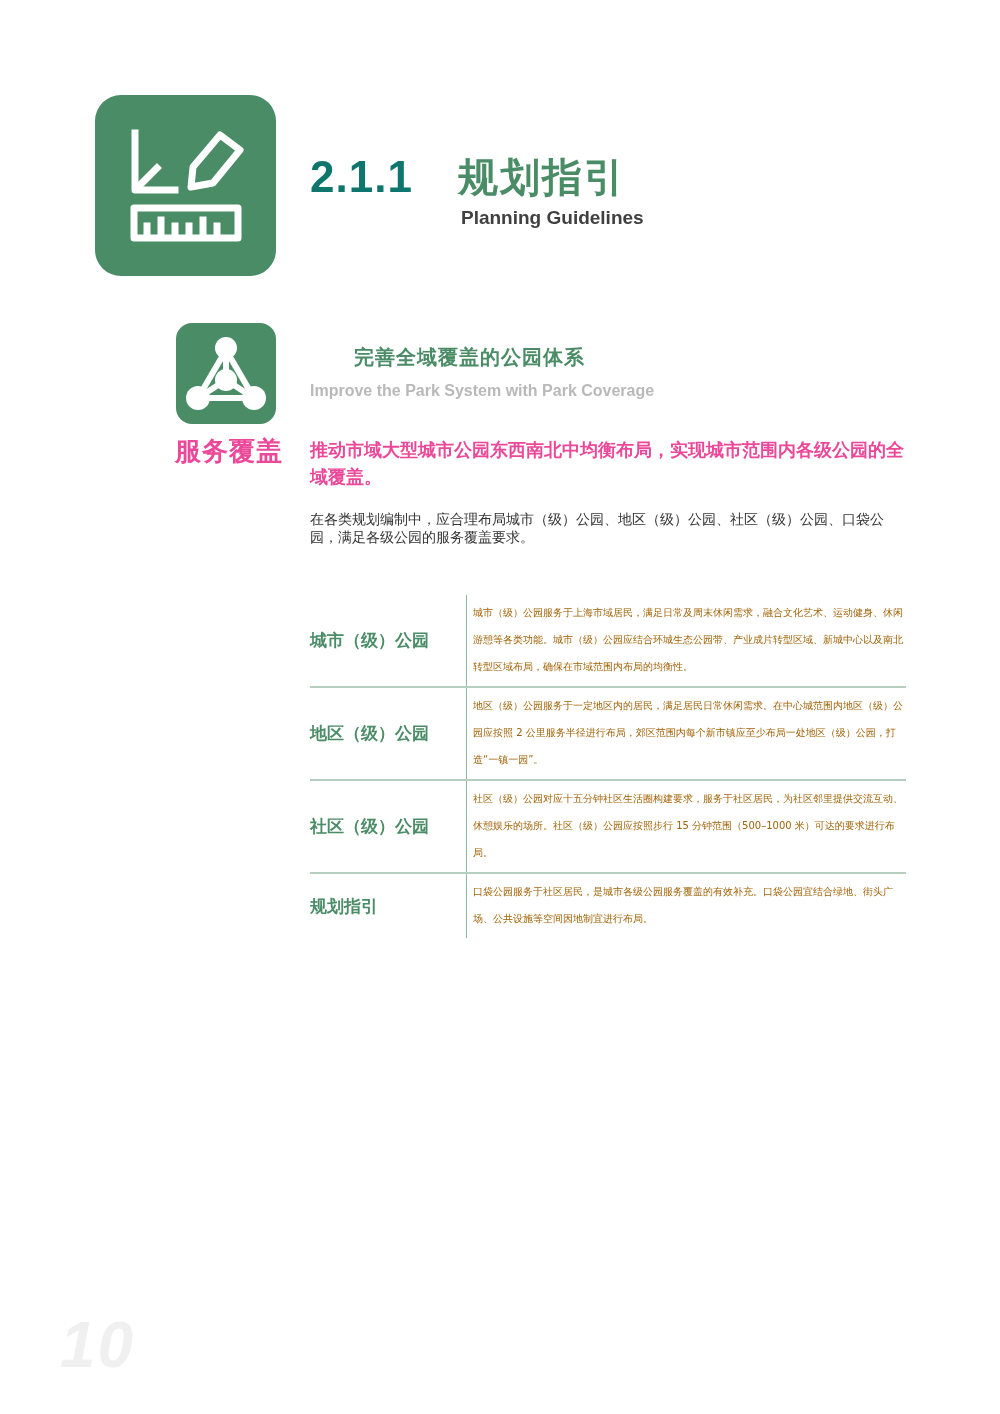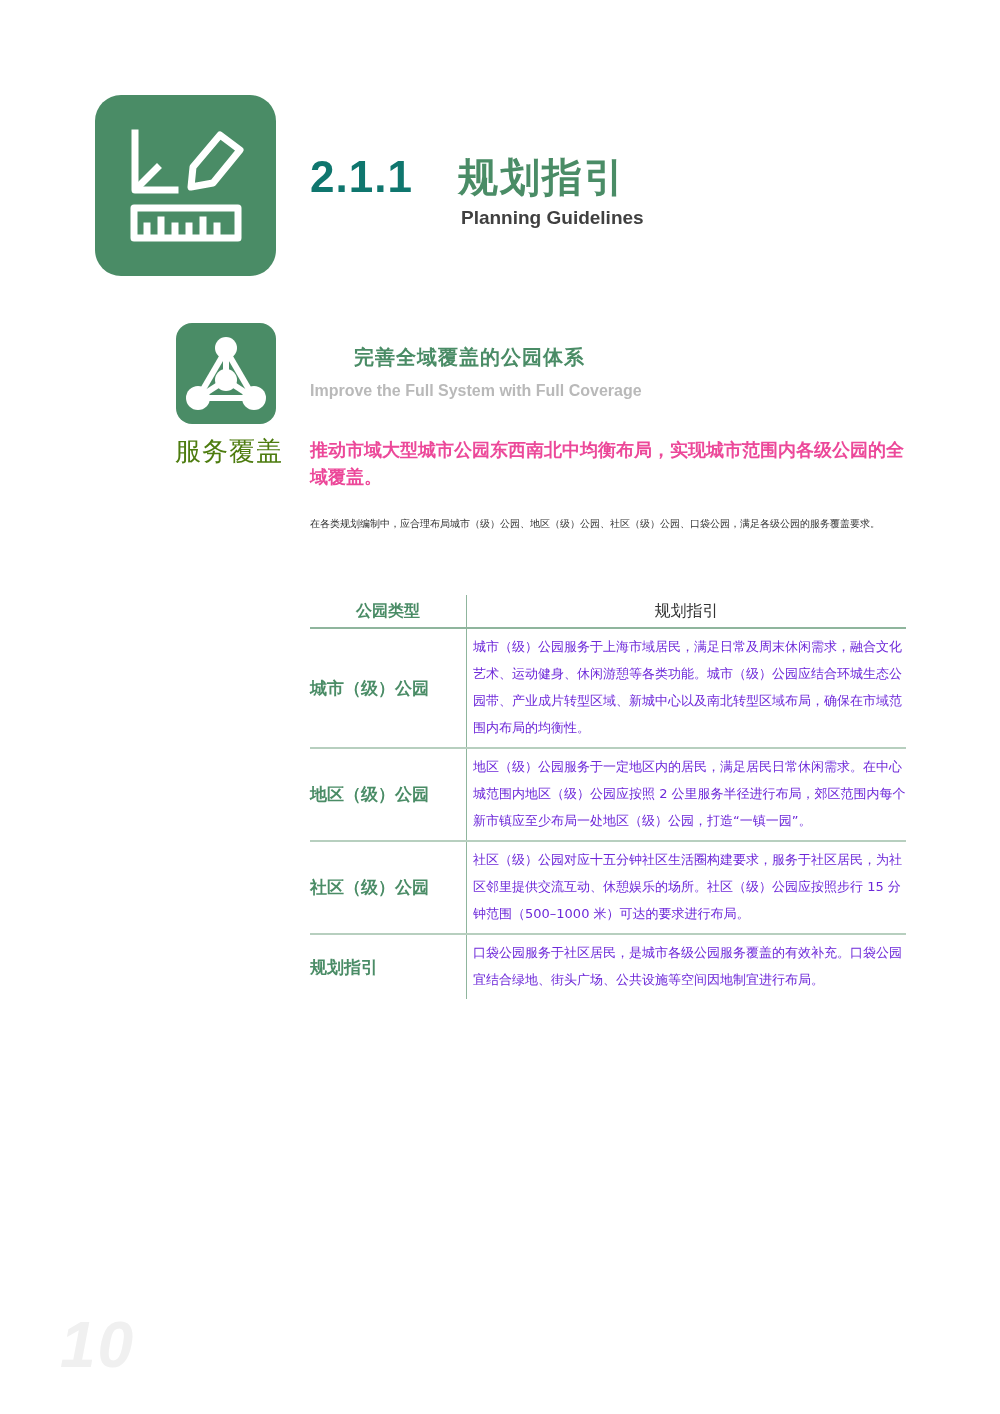--- a/index.html
+++ b/index.html
@@ -14,42 +14,42 @@
                font-weight: bold; font-size: 44px; color: #0f766e; letter-spacing: 1px; }
     .sec-title { position: absolute; left: 458px; top: 150px; font-weight: bold; font-size: 40px;
                  color: #4a8c66; letter-spacing: 2px; }
     .sec-subtitle { position: absolute; left: 461px; top: 207px; font-family: "Liberation Sans", sans-serif;
                     font-weight: bold; font-size: 19px; color: #404040; }
 
     .small-icon { position: absolute; left: 176px; top: 323px; width: 100px; height: 101px;
                   background: #4a8c66; border-radius: 16px; }
     .small-icon svg { width: 100%; height: 100%; display: block; }
 
-    .side-label { position: absolute; left: 175px; top: 434px; font-weight: normal; font-size: 26px;
-                  color: #4d7c0f; letter-spacing: 1px; }
+    .side-label { position: absolute; left: 175px; top: 434px; font-weight: bold; font-size: 26px;
+                  color: #ec4899; letter-spacing: 1px; }
 
     .topic-title { position: absolute; left: 310px; top: 344px; font-weight: bold; font-size: 20px;
                    color: #4a8c66; letter-spacing: 1px; margin-left: 44px; }
     .topic-subtitle { position: absolute; left: 310px; top: 382px; font-family: "Liberation Sans", sans-serif;
                       font-weight: bold; font-size: 16px; color: #b9b9b9; }
 
     .lead { position: absolute; left: 310px; top: 436px; width: 600px; font-weight: bold;
             font-size: 18px; line-height: 27px; color: #ec4899; }
-    .intro { position: absolute; left: 310px; top: 510px; width: 600px; font-size: 10px;
-             line-height: 28px; color: #333; }
+    .intro { position: absolute; left: 310px; top: 510px; width: 600px; font-size: 14px;
+             line-height: 18px; color: #333; }
 
     table.guide { position: absolute; left: 310px; top: 595px; width: 596px; border-collapse: collapse; }
     table.guide th { font-weight: normal; height: 32px; padding: 0; font-size: 16px; vertical-align: middle; }
     table.guide th.col1 { width: 156px; color: #4a8c66; font-weight: bold; }
     table.guide th.col2 { color: #333; border-left: 1px solid #8fb59d; }
     table.guide tr.hdr th { border-bottom: 2px solid #8fb59d; }
     table.guide td { padding: 0; vertical-align: middle; }
     table.guide td.type { width: 156px; font-weight: bold; font-size: 17px; color: #4a8c66; }
-    table.guide td.desc { border-left: 1px solid #8fb59d; padding: 4px 0 6px 6px; font-size: 13px;
-                          line-height: 27px; color: #6d28d9; }
+    table.guide td.desc { border-left: 1px solid #8fb59d; padding: 4px 0 6px 6px; font-size: 10px;
+                          line-height: 27px; color: #a16207; }
     table.guide tr.row td { border-bottom: 2px solid #b7cfbf; }
     table.guide tr.row.last td { border-bottom: none; }
 
     .page-num { position: absolute; left: 60px; top: 1308px; font-family: "Liberation Sans", sans-serif;
                 font-weight: bold; font-style: italic; font-size: 64px; color: #f0f0f0; letter-spacing: 2px; }
   </style>
 </head>
 <body>
 
 <div class="big-icon">
@@ -87,31 +87,27 @@
       <circle cx="50" cy="25" r="11"></circle>
       <circle cx="50" cy="57" r="11"></circle>
       <circle cx="22" cy="75" r="12"></circle>
       <circle cx="78" cy="75" r="12"></circle>
     </g>
   </svg>
 </div>
 
 <div class="side-label">服务覆盖</div>
 <div class="topic-title">完善全域覆盖的公园体系</div>
-<div class="topic-subtitle">Improve the Full System with Full Coverage</div>
+<div class="topic-subtitle">Improve the Park System with Park Coverage</div>
 
 <div class="lead">推动市域大型城市公园东西南北中均衡布局，实现城市范围内各级公园的全域覆盖。</div>
 <div class="intro">在各类规划编制中，应合理布局城市（级）公园、地区（级）公园、社区（级）公园、口袋公园，满足各级公园的服务覆盖要求。</div>
 
 <table class="guide">
   <tbody>
-      <tr class="hdr">
-    <th class="col1">公园类型</th>
-    <th class="col2">规划指引</th>
-  </tr>
   <tr class="row">
     <td class="type">城市（级）公园</td>
     <td class="desc">城市（级）公园服务于上海市域居民，满足日常及周末休闲需求，融合文化艺术、运动健身、休闲游憩等各类功能。城市（级）公园应结合环城生态公园带、产业成片转型区域、新城中心以及南北转型区域布局，确保在市域范围内布局的均衡性。</td>
   </tr>
   <tr class="row">
     <td class="type">地区（级）公园</td>
     <td class="desc">地区（级）公园服务于一定地区内的居民，满足居民日常休闲需求。在中心城范围内地区（级）公园应按照 2 公里服务半径进行布局，郊区范围内每个新市镇应至少布局一处地区（级）公园，打造“一镇一园”。</td>
   </tr>
   <tr class="row">
     <td class="type">社区（级）公园</td>

